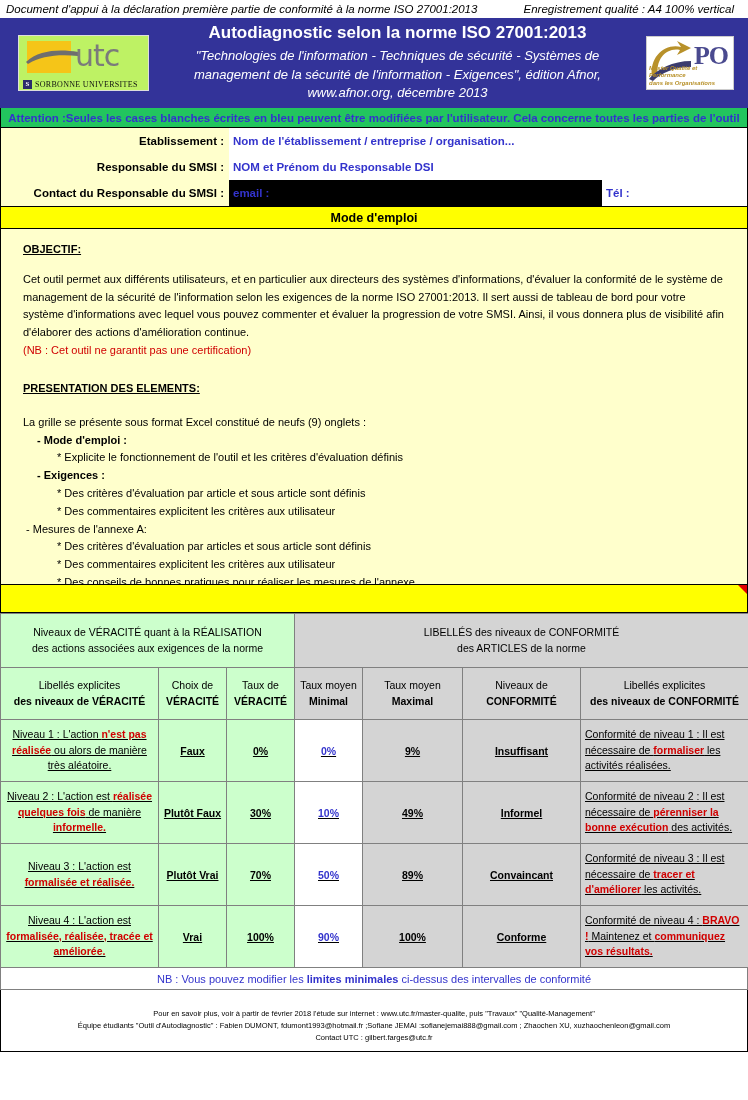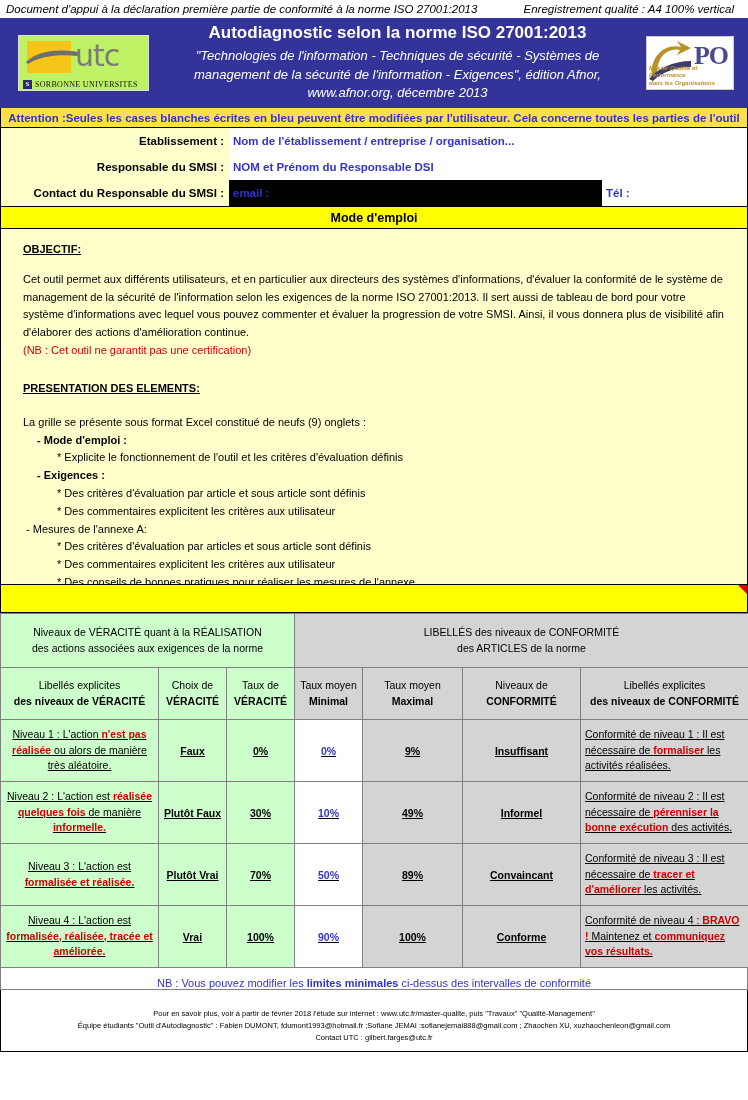--- a/index.html
+++ b/index.html
@@ -146,21 +146,21 @@
 
   
   .attention {
     height: 20px;
     border: 1px solid #000000;
     border-top: none;
     box-sizing: border-box;
     display: flex;
     align-items: center;
     justify-content: center;
-    background: #fde047;
+    background: #22c55e;
     font-size: 11.5px;
     font-weight: bold;
     color: #3333cc;
   }
   .attention .att-word { color: #3333cc; }
 
   
   .ident {
     border: 1px solid #000000;
     border-top: none;
@@ -323,21 +323,21 @@
   .veracity-txt { color: #000; text-align: center; }
   .row-h { height: 62px; text-decoration: underline; }
 
   
   .nb-line {
     height: 22px;
     border: 1px solid #808080;
     border-top: none;
     box-sizing: border-box;
     display: flex;
-    align-items: flex-end;
+    align-items: center;
     justify-content: center;
     background: #ffffff;
     color: #3333cc;
     font-size: 11px;
   }
 
   
   .footer {
     height: 62px;
     border: 1px solid #000000;

